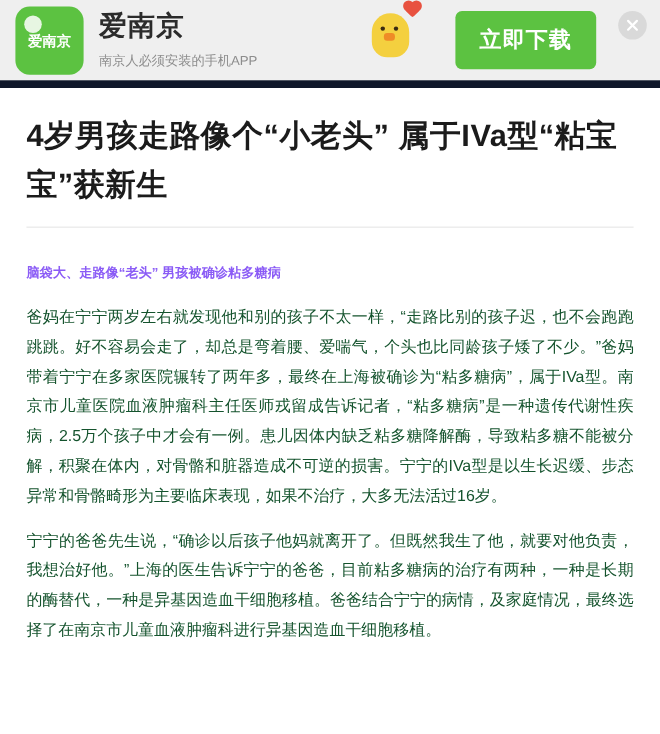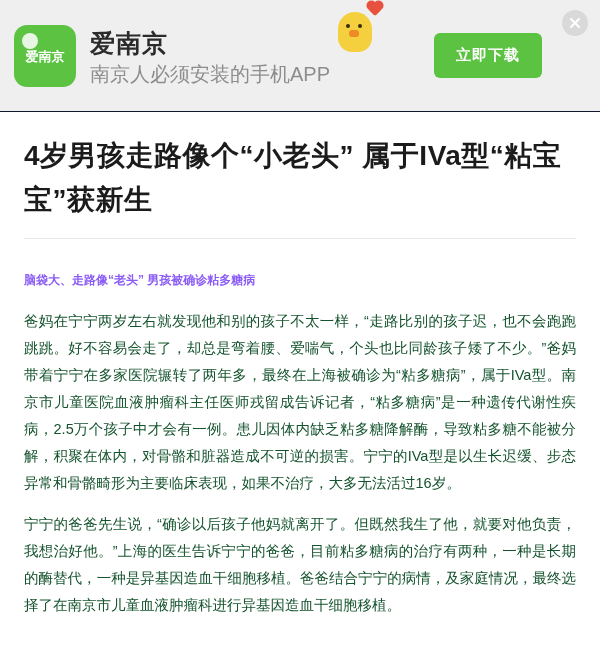--- a/index.html
+++ b/index.html
@@ -11,23 +11,23 @@
     width: 600px;
     height: 667px;
     font-family: "Liberation Sans", sans-serif;
     overflow: hidden;
     position: relative;
   }
 
   
   .promo-bar {
     position: relative;
-    height: 112px;
+    height: 80px;
     background: #efefef;
-    border-bottom: 1px solid #0f172a;
+    border-bottom: 7px solid #0f172a;
     display: flex;
     align-items: center;
     padding: 0 14px;
     box-sizing: border-box;
   }
   .promo-logo {
     width: 62px;
     height: 62px;
     border-radius: 13px;
     background: #5cc241;
@@ -65,21 +65,21 @@
     padding-top: 2px;
   }
   .promo-title {
     font-size: 25px;
     font-weight: bold;
     color: #2b2b2b;
     line-height: 30px;
     letter-spacing: 1px;
   }
   .promo-sub {
-    font-size: 20px;
+    font-size: 12px;
     color: #8d8d8d;
     line-height: 24px;
     margin-top: 4px;
   }
   .promo-mascot {
     position: absolute;
     left: 330px;
     top: 2px;
     width: 56px;
     height: 58px;
@@ -130,21 +130,21 @@
     height: 10px;
     background: #e8513f;
     border-radius: 50%;
   }
   .mascot-heart:before { left: -5px; top: 0; }
   .mascot-heart:after  { left: 0; top: -5px; }
   .download-btn {
     flex: 0 0 auto;
     background: #5cc241;
     color: #ffffff;
-    font-size: 15px;
+    font-size: 20px;
     font-weight: bold;
     letter-spacing: 1px;
     border: none;
     border-radius: 6px;
     padding: 13px 22px;
     cursor: pointer;
     margin-right: 44px;
     font-family: "Liberation Sans", sans-serif;
   }
   .close-btn {

